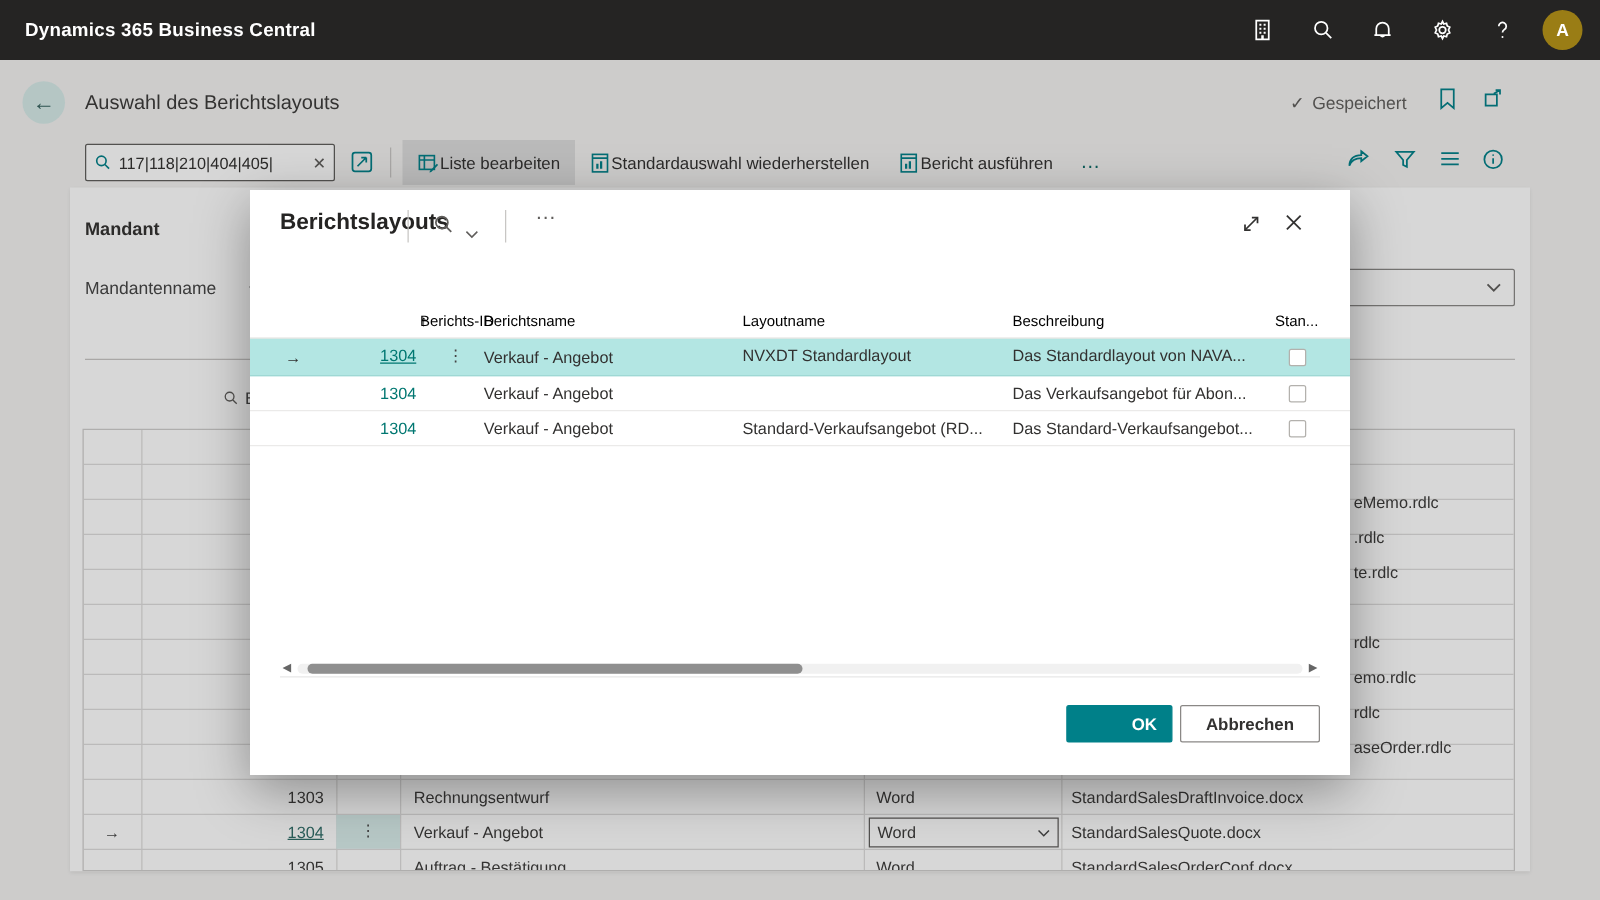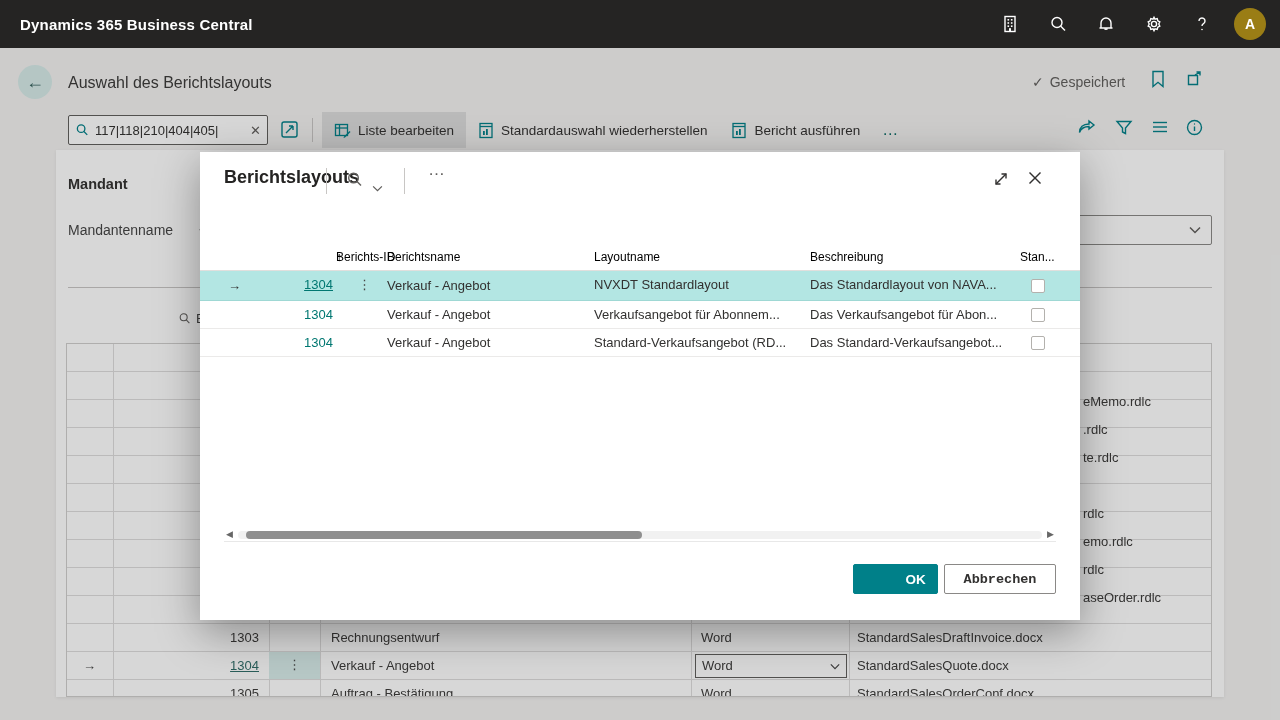--- a/index.html
+++ b/index.html
@@ -30,21 +30,21 @@
   .hdr-ico svg { stroke:#008089; fill:none; stroke-width:1.4; }
 
   
   .searchbox { position:absolute; left:68px; top:67px; width:200px; height:30px; background:#fff;
     border:1px solid #605e5c; border-radius:2px; display:flex; align-items:center; padding:0 6px; gap:6px; }
   .searchbox .val { font-size:13px; color:#323130; flex:1; white-space:nowrap; overflow:hidden; }
   .clear-x { color:#605e5c; font-size:13px; cursor:pointer; }
   .designer { position:absolute; left:280px; top:72px; cursor:pointer; }
   .vdiv { position:absolute; width:1px; background:#c8c6c4; }
   .actions { position:absolute; left:322px; top:64px; height:36px; display:flex; align-items:stretch; }
-  .act-btn { display:flex; align-items:center; gap:7px; padding:0 12px; font-size:13.5px;
+  .act-btn { display:flex; align-items:center; gap:1px; padding:0 12px; font-size:13.5px;
     color:#323130; cursor:pointer; white-space:nowrap; }
   .act-btn.active { background:#dcdcdc; }
   .act-btn svg { stroke:#008089; fill:none; stroke-width:1.3; }
   .more-dots { font-size:16px; color:#0a6a66; letter-spacing:2px; padding:0 10px; display:flex; align-items:center; cursor:pointer; }
   .bar-ico { position:absolute; top:71px; cursor:pointer; }
   .bar-ico svg { stroke:#008089; fill:none; stroke-width:1.4; }
 
   
   .sec-title { position:absolute; left:68px; top:128px; font-size:14.5px; font-weight:700; color:#323130; }
   .fld-label { position:absolute; left:68px; top:174px; font-size:14px; color:#444; }
@@ -107,21 +107,21 @@
 
   .hscroll { position:absolute; left:24px; top:376px; width:832px; height:14px;
     border-bottom:1px solid #e8e8e8; background:#fff; }
   .hs-arrow { position:absolute; top:1px; font-size:9px; color:#666; cursor:pointer; }
   .hs-track { position:absolute; left:14px; right:14px; top:3px; height:8px; background:#f1f1f1; border-radius:4px; }
   .hs-thumb { position:absolute; left:8px; top:0; width:396px; height:8px; background:#8f8f8f; border-radius:4px; cursor:grab; }
 
   .btn { position:absolute; top:412px; height:30px; border-radius:2px; font-size:13.5px; font-weight:700;
     display:flex; align-items:center; justify-content:center; cursor:pointer; }
   .btn-ok { left:653px; width:85px; background:#008089; color:#fff; border:1px solid #008089;padding-left:40px; }
-  .btn-cancel { left:744px; width:112px; background:#fff; color:#323130; border:1px solid #8a8886;font-family:Liberation Mono, monospace; }
+  .btn-cancel { left:744px; width:112px; background:#fff; color:#323130; border:1px solid #8a8886; }
 </style>
 </head>
 <body>
 
 <div class="screen">
 
   <div class="topbar">
     <div class="brand">Dynamics 365 Business Central</div>
     <div class="tb-icons">
       <div class="tb-btn">
@@ -391,21 +391,20 @@
         <span class="rid">1304</span>
         <span class="dots3">⋮</span>
         <span class="rname">Verkauf - Angebot</span>
         <span class="rlayout">NVXDT Standardlayout</span>
         <span class="rdesc">Das Standardlayout von NAVA...</span>
         <span class="chk"></span>
       </div>
       <div class="mrow">
         <span class="rid">1304</span>
         <span class="rname">Verkauf - Angebot</span>
-        <span class="rlayout">Verkaufsangebot für Abonnem...</span>
         <span class="rdesc">Das Verkaufsangebot für Abon...</span>
         <span class="chk"></span>
       </div>
       <div class="mrow">
         <span class="rid">1304</span>
         <span class="rname">Verkauf - Angebot</span>
         <span class="rlayout">Standard-Verkaufsangebot (RD...</span>
         <span class="rdesc">Das Standard-Verkaufsangebot...</span>
         <span class="chk"></span>
       </div>

